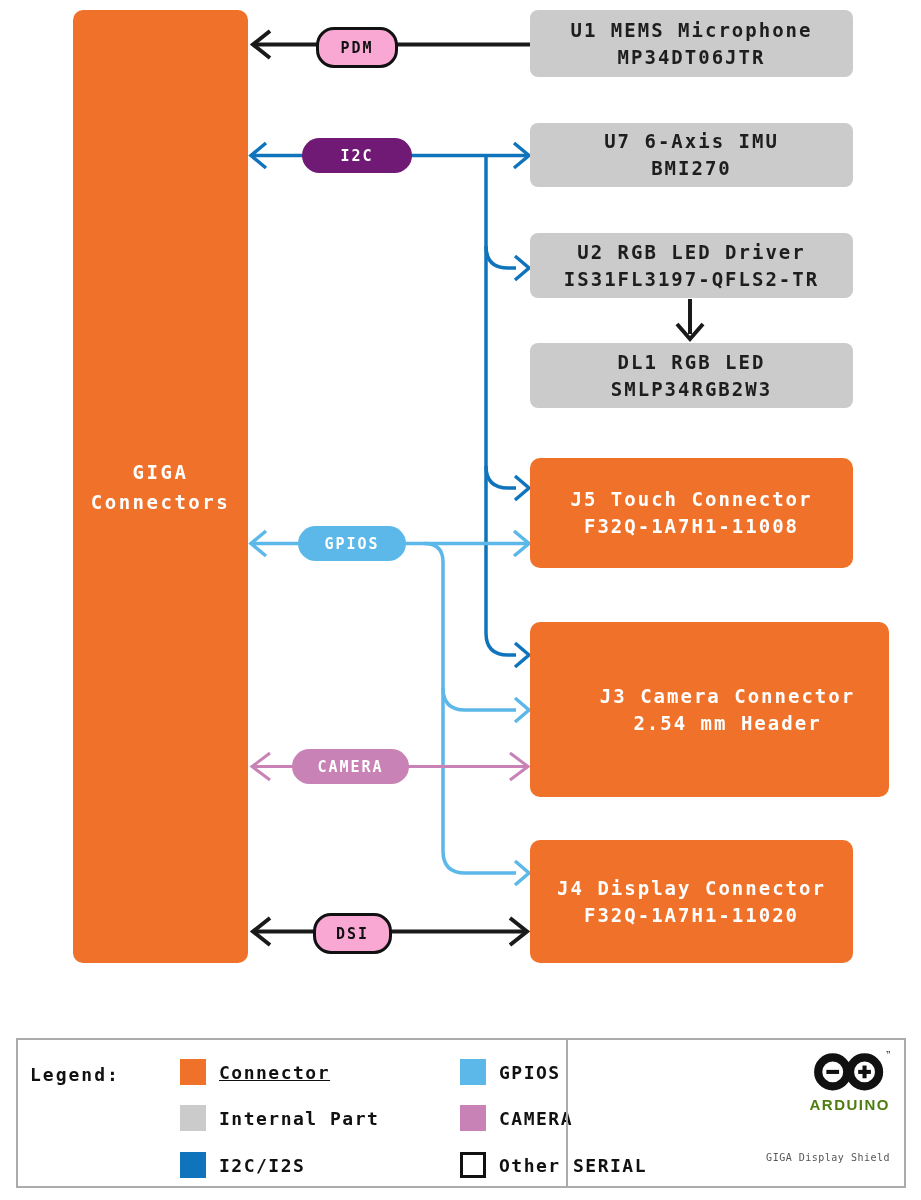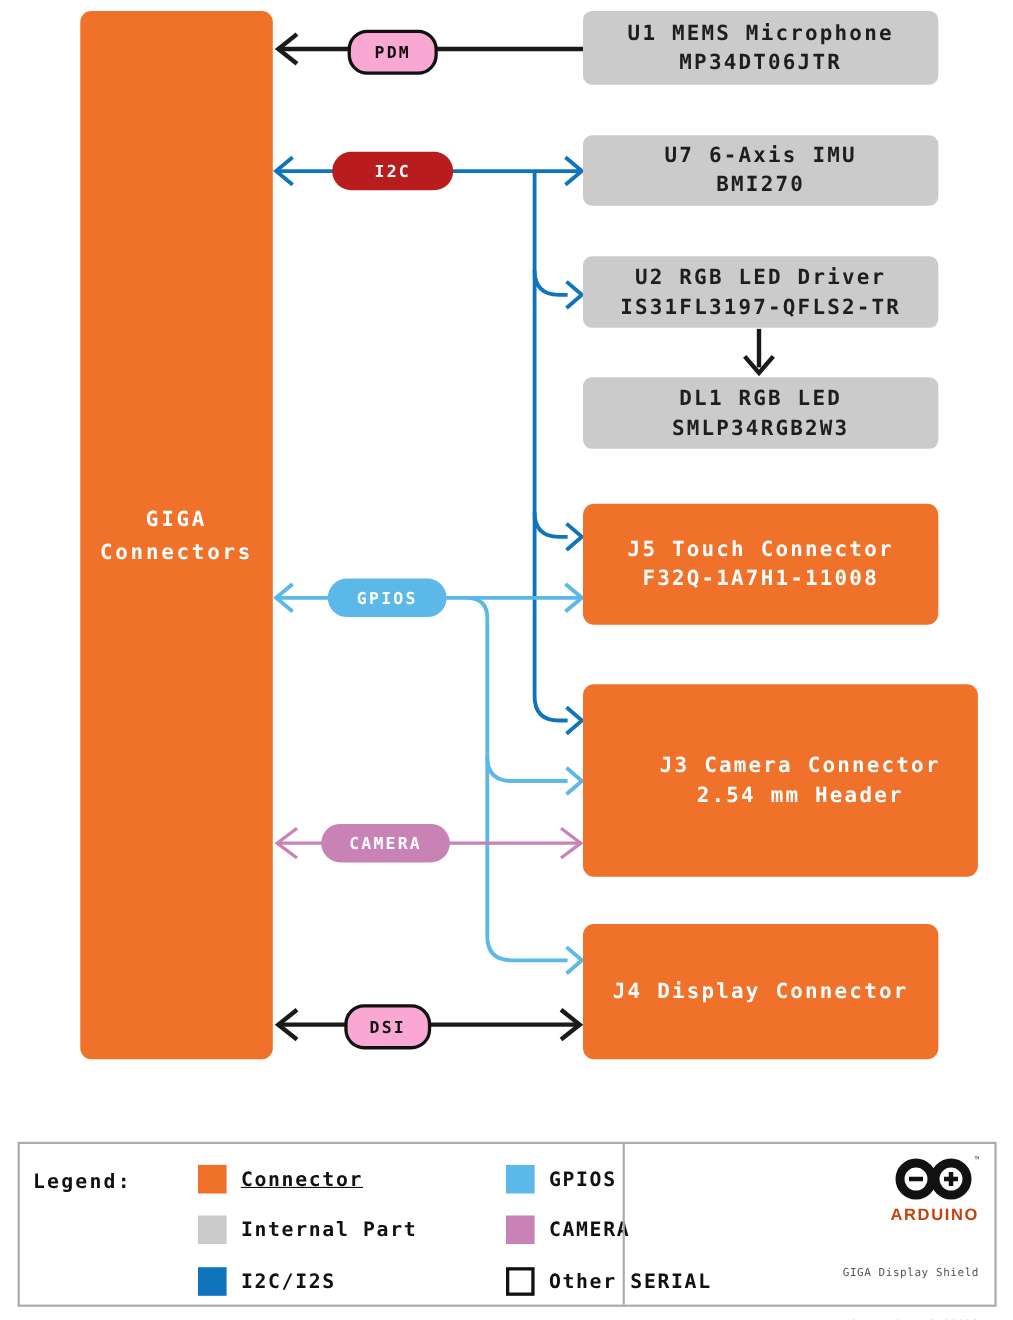--- a/index.html
+++ b/index.html
@@ -10,42 +10,42 @@
   .box{position:absolute;z-index:2;display:flex;flex-direction:column;justify-content:center;
        align-items:center;text-align:center;font-weight:bold;font-size:19px;letter-spacing:2px;
        line-height:27px;}
   .box.gray{background:#CBCBCB;color:#1e1e1e;border-radius:8px;}
   .box.orange{background:#F0722A;color:#ffffff;border-radius:10px;}
   .box.main{font-size:19px;letter-spacing:2.5px;line-height:30px;}
 
   .pill{position:absolute;z-index:3;display:flex;align-items:center;justify-content:center;
         border-radius:18px;font-weight:bold;font-size:15px;letter-spacing:2px;color:#fff;}
   .pill.serial{background:#f9a8d4;color:#111;border:3px solid #111;}
-  .pill.i2c{background:#b91c1c;}
+  .pill.i2c{background:#701a75;}
   .pill.gpios{background:#5CB8E8;}
   .pill.camera{background:#C982B5;}
 
   .legend{position:absolute;left:16px;top:1038px;width:890px;height:150px;border:2px solid #ABABAB;
           background:#fff;z-index:2;box-sizing:border-box;display:flex;}
   .legend-left{position:relative;width:548px;height:100%;}
   .legend-title{position:absolute;left:12px;top:24px;font-weight:bold;font-size:18px;
                 letter-spacing:2px;color:#111;}
   .sw{position:absolute;width:26px;height:26px;}
   .sw.orange{background:#F0722A;}
   .sw.gray{background:#CBCBCB;}
   .sw.blue{background:#1074BC;}
   .sw.lblue{background:#5CB8E8;}
   .sw.pink{background:#C982B5;}
   .sw.outline{background:#fff;border:3px solid #111;box-sizing:border-box;}
   .sw-label{position:absolute;font-weight:bold;font-size:18px;letter-spacing:1.5px;color:#111;
             white-space:nowrap;}
   .legend-right{position:relative;flex:1;border-left:2px solid #ABABAB;height:100%;box-sizing:border-box;}
   .brand{position:absolute;right:14px;top:8px;text-align:right;}
   .brand-name{font-family:"Liberation Sans",sans-serif;font-weight:bold;font-size:15px;
-              letter-spacing:1.5px;color:#c2410c;margin-top:-2px;}
+              letter-spacing:1.5px;color:#4d7c0f;margin-top:-2px;}
   .brand-info{margin-top:6px;font-size:10px;line-height:15.5px;letter-spacing:0.5px;color:#555;
               white-space:pre;}
 </style>
 </head>
 <body>
 
 <div id="canvas">
 
   <svg class="wires" width="921" height="1200" viewBox="0 0 921 1200">
 
@@ -119,20 +119,21 @@
   <div class="box orange" style="left:530px;top:458px;width:323px;height:110px;">
     <span class="l">J5 Touch Connector</span>
     <span class="l">F32Q-1A7H1-11008</span>
   </div>
   <div class="box orange" style="left:530px;top:622px;width:323px;height:175px;padding-left:36px;">
     <span class="l">J3 Camera Connector</span>
     <span class="l">2.54 mm Header</span>
   </div>
   <div class="box orange" style="left:530px;top:840px;width:323px;height:123px;text-align:right;">
     <span class="l">J4 Display Connector</span>
+    <span class="l">F32Q-1A7H1-11020</span>
   </div>
 
   <div class="pill serial" style="left:316px;top:27px;width:76px;height:35px;">
     <span>PDM</span>
   </div>
   <div class="pill i2c" style="left:302px;top:138px;width:110px;height:35px;">
     <span>I2C</span>
   </div>
   <div class="pill gpios" style="left:298px;top:526px;width:108px;height:35px;">
     <span>GPIOS</span>

